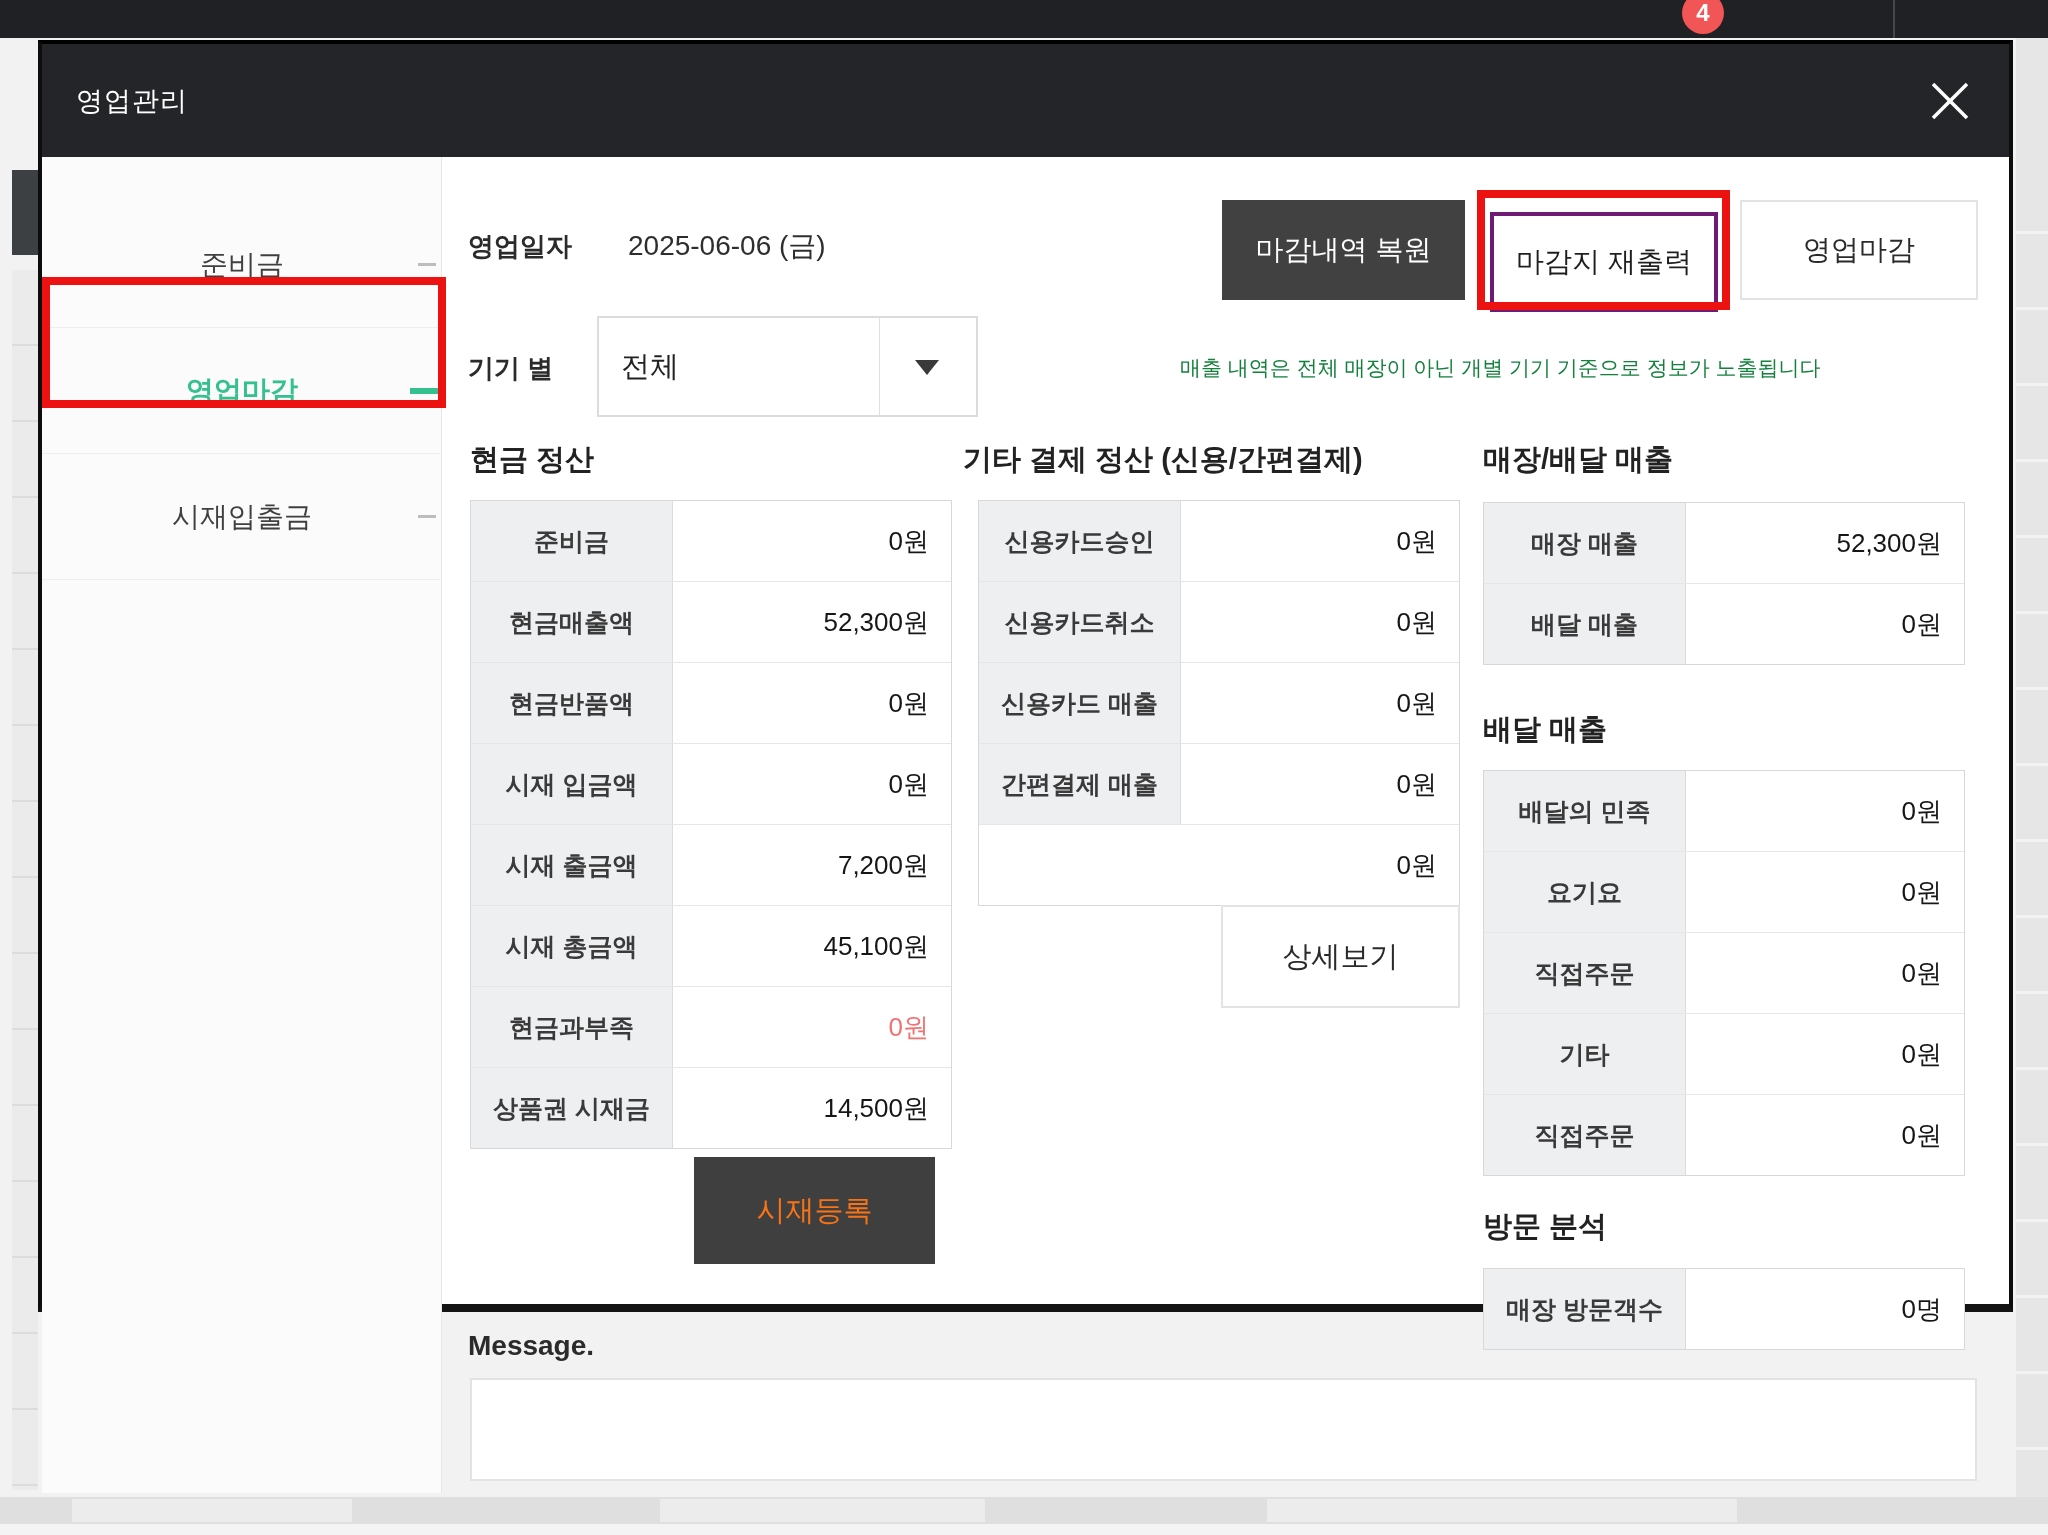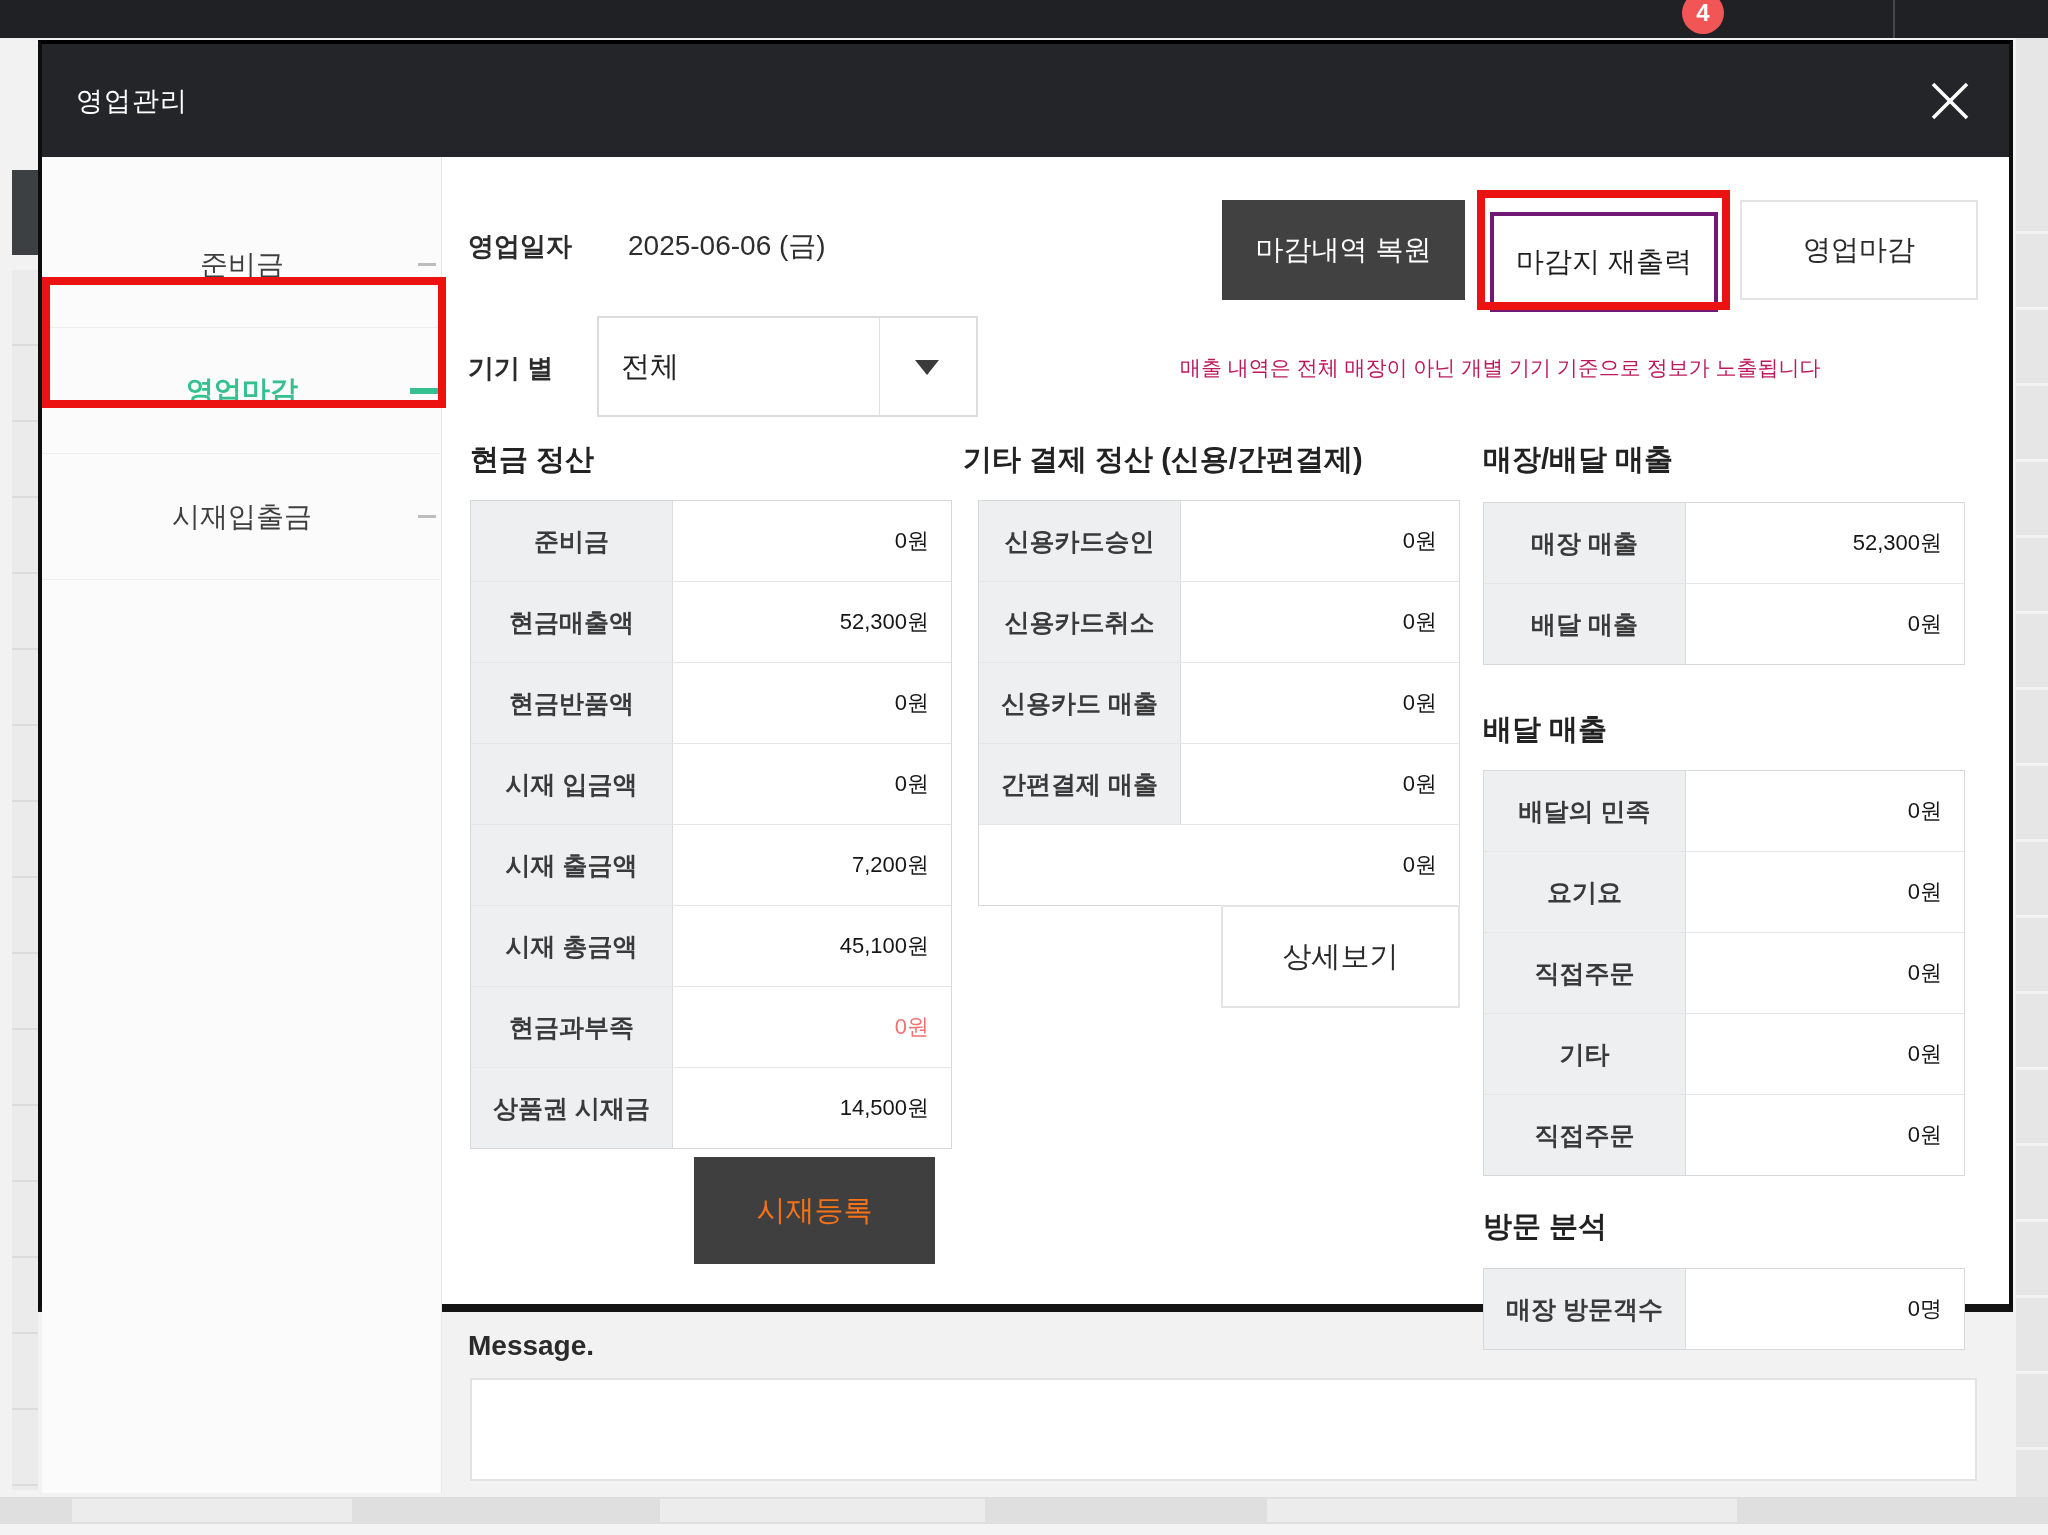--- a/index.html
+++ b/index.html
@@ -71,38 +71,38 @@
     font-size:26px;font-weight:bold;color:#2b2b2b;}
   #device-select{left:555px;top:272px;width:381px;height:101px;background:#fff;
     border:2px solid #dcdcdc;box-sizing:border-box;cursor:pointer;}
   #device-select .sel-text{position:absolute;left:22px;top:0;height:97px;
     display:flex;align-items:center;font-size:29px;color:#222;}
   #device-select .sel-div{position:absolute;left:280px;top:0;width:1px;height:97px;background:#e0e0e0;}
   #device-select .caret{position:absolute;left:316px;top:42px;width:0;height:0;
     border-left:12px solid transparent;border-right:12px solid transparent;
     border-top:15px solid #3a3a3a;}
   #notice{left:1138px;top:303px;height:42px;display:flex;align-items:center;
-    font-size:21px;color:#be185d;}
+    font-size:21px;color:#15803d;}
 
   
   .sec-title{position:absolute;font-size:29px;font-weight:800;color:#222;}
   #title-cash{left:428px;top:396px;}
   #title-other{left:921px;top:396px;}
   #title-storedel{left:1441px;top:396px;}
   #title-delivery{left:1441px;top:666px;}
   #title-visit{left:1441px;top:1163px;}
   #title-message{left:426px;top:1286px;font-size:28px;color:#2b2b2b;}
 
   .tbl{position:absolute;width:482px;border:1px solid #d8d8d8;box-sizing:border-box;background:#fff;}
   .trow{position:relative;height:80px;display:flex;}
   .trow + .trow{border-top:1px solid #e6e6e6;}
   .tlabel{width:202px;background:#edeff1;display:flex;align-items:center;justify-content:center;
     font-size:25px;font-weight:bold;color:#3a3a3a;box-sizing:border-box;border-right:1px solid #dcdcdc;}
   .tvalue{flex:1;display:flex;align-items:center;justify-content:flex-end;
-    padding-right:22px;font-size:22px;color:#161616;background:#fff;}
+    padding-right:22px;font-size:26px;color:#161616;background:#fff;}
   .tvalue.danger{color:#f47171;}
 
   #tbl-cash{left:428px;top:456px;}
   #tbl-other{left:936px;top:456px;}
   #tbl-storedel{left:1441px;top:458px;}
   #tbl-delivery{left:1441px;top:726px;}
   #tbl-visit{left:1441px;top:1224px;}
 
   #btn-detail{left:1179px;top:861px;width:239px;height:103px;background:#fff;
     border:2px solid #e3e3e3;color:#2a2a2a;font-size:29px;}

